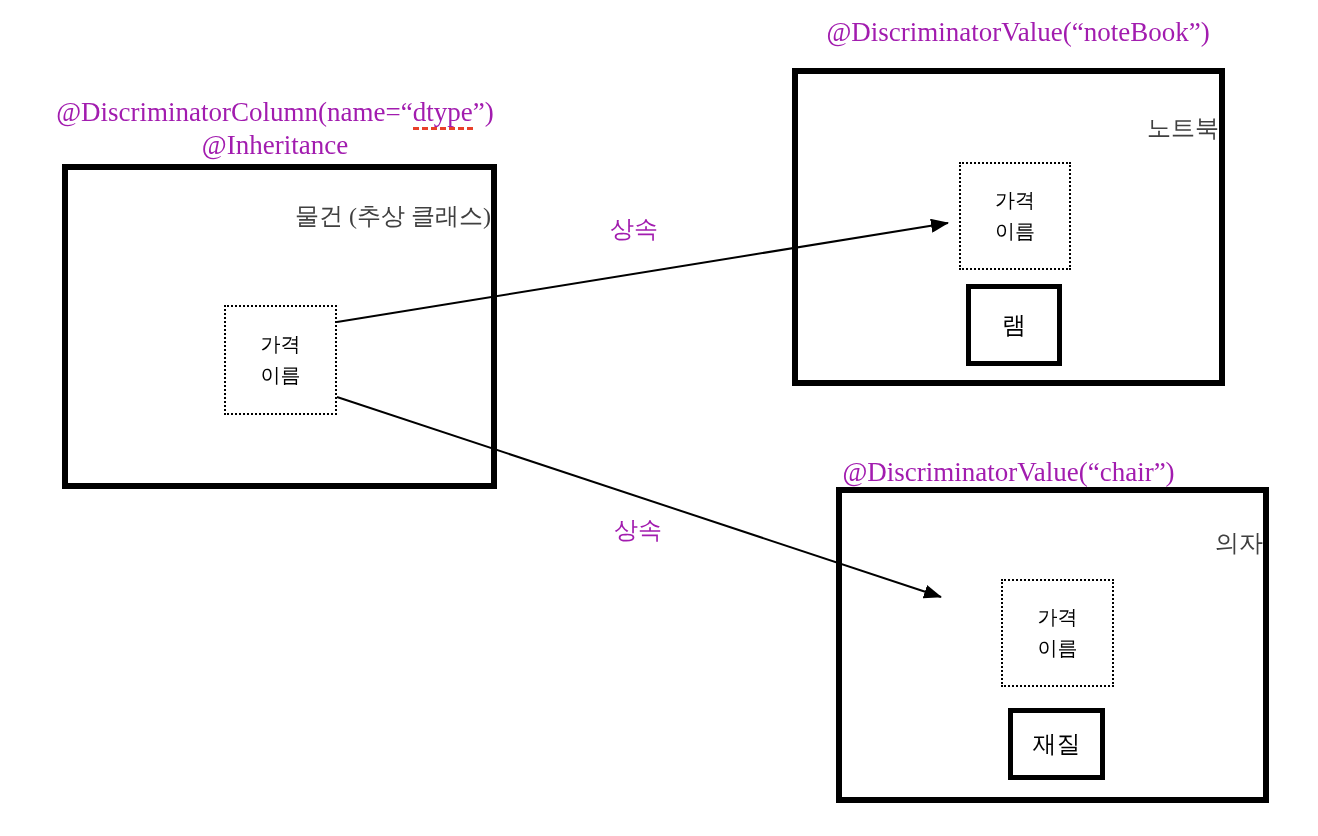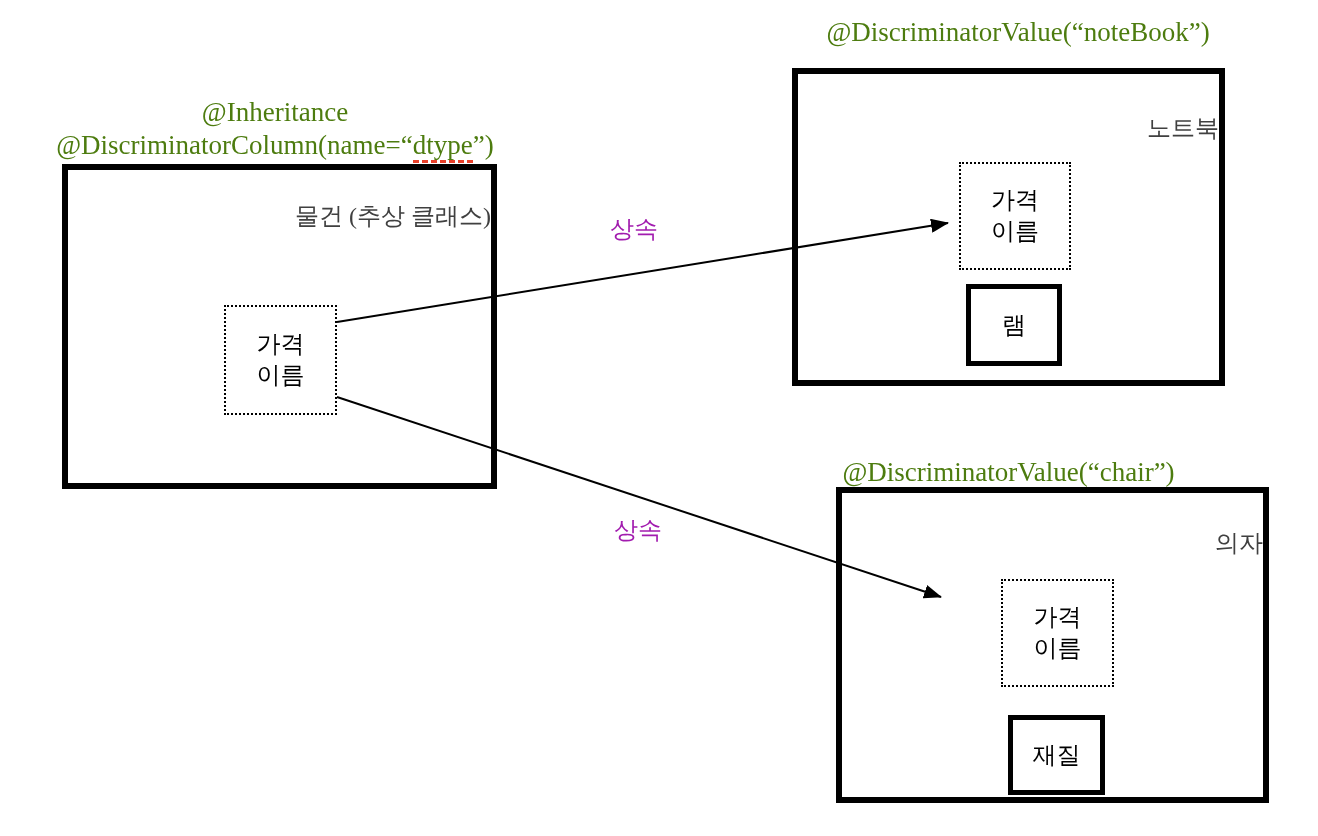--- a/index.html
+++ b/index.html
@@ -13,21 +13,21 @@
     height: 836px;
     background: #ffffff;
     overflow: hidden;
     color: #000000;
   }
   .annotation {
     position: absolute;
     text-align: center;
     font-size: 27px;
     line-height: 33px;
-    color: #4d7c0f;
+    color: #a21caf;
     white-space: nowrap;
   }
   .spellcheck {
     border-bottom: 3px dashed #e8402a;
     padding-bottom: 0px;
   }
   .entity-box {
     position: absolute;
     border: 6px solid #000;
     box-sizing: border-box;
@@ -41,21 +41,21 @@
     color: #404040;
   }
   .dotted-box {
     position: absolute;
     border: 2px dotted #000;
     box-sizing: border-box;
     display: flex;
     flex-direction: column;
     align-items: center;
     justify-content: center;
-    font-size: 24px;
+    font-size: 20px;
     line-height: 31px;
     text-align: center;
   }
   .solid-inner-box {
     position: absolute;
     border: 5px solid #000;
     box-sizing: border-box;
     display: flex;
     align-items: center;
     justify-content: center;
@@ -76,22 +76,22 @@
     height: 836px;
     pointer-events: none;
   }
 </style>
 </head>
 <body>
 
 <div id="canvas">
 
   <div class="annotation" style="left: 40px; top: 96px; width: 470px;">
+    <div><span>@DiscriminatorColumn(name=“</span><span class="spellcheck">dtype</span><span>”)</span></div>
     <div>@Inheritance</div>
-    <div><span>@DiscriminatorColumn(name=“</span><span class="spellcheck">dtype</span><span>”)</span></div>
   </div>
 
   <div class="entity-box" style="left: 62px; top: 164px; width: 435px; height: 325px;">
     <div class="entity-title" style="top: 30px;">물건 (추상 클래스)</div>
     <div class="dotted-box" style="left: 156px; top: 135px; width: 113px; height: 110px;">
       <div>가격</div>
       <div>이름</div>
     </div>
   </div>
 
@@ -109,21 +109,21 @@
   </div>
 
   <div class="annotation" style="left: 792px; top: 434px; width: 433px; margin-top: 22px;">@DiscriminatorValue(“chair”)</div>
 
   <div class="entity-box" style="left: 792px; top: 487px; width: 433px; height: 316px; margin-left: 44px;">
     <div class="entity-title" style="top: 34px;">의자</div>
     <div class="dotted-box" style="left: 159px; top: 86px; width: 113px; height: 108px;">
       <div>가격</div>
       <div>이름</div>
     </div>
-    <div class="solid-inner-box" style="left: 166px; top: 222px; width: 97px; height: 80px;">
+    <div class="solid-inner-box" style="left: 166px; top: 215px; width: 97px; height: 72px;">
       <div>재질</div>
     </div>
   </div>
 
   <div class="arrow-label" style="left: 594px; top: 213px; width: 80px;">상속</div>
   <div class="arrow-label" style="left: 598px; top: 514px; width: 80px;">상속</div>
 
   <svg id="arrow-layer" viewBox="0 0 1318 836" xmlns="http://www.w3.org/2000/svg">
     <defs>
       <marker id="arrowhead" markerUnits="userSpaceOnUse" markerWidth="18" markerHeight="14" refX="17" refY="7" orient="auto">

